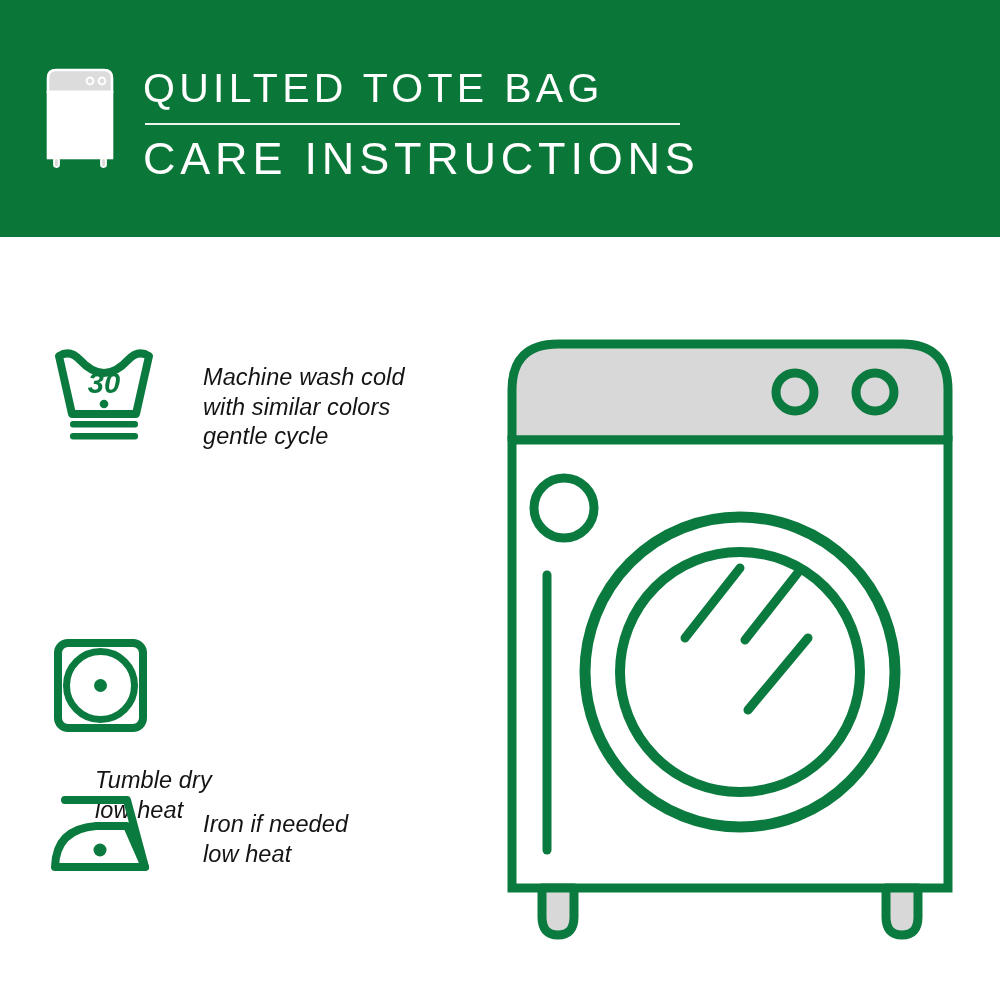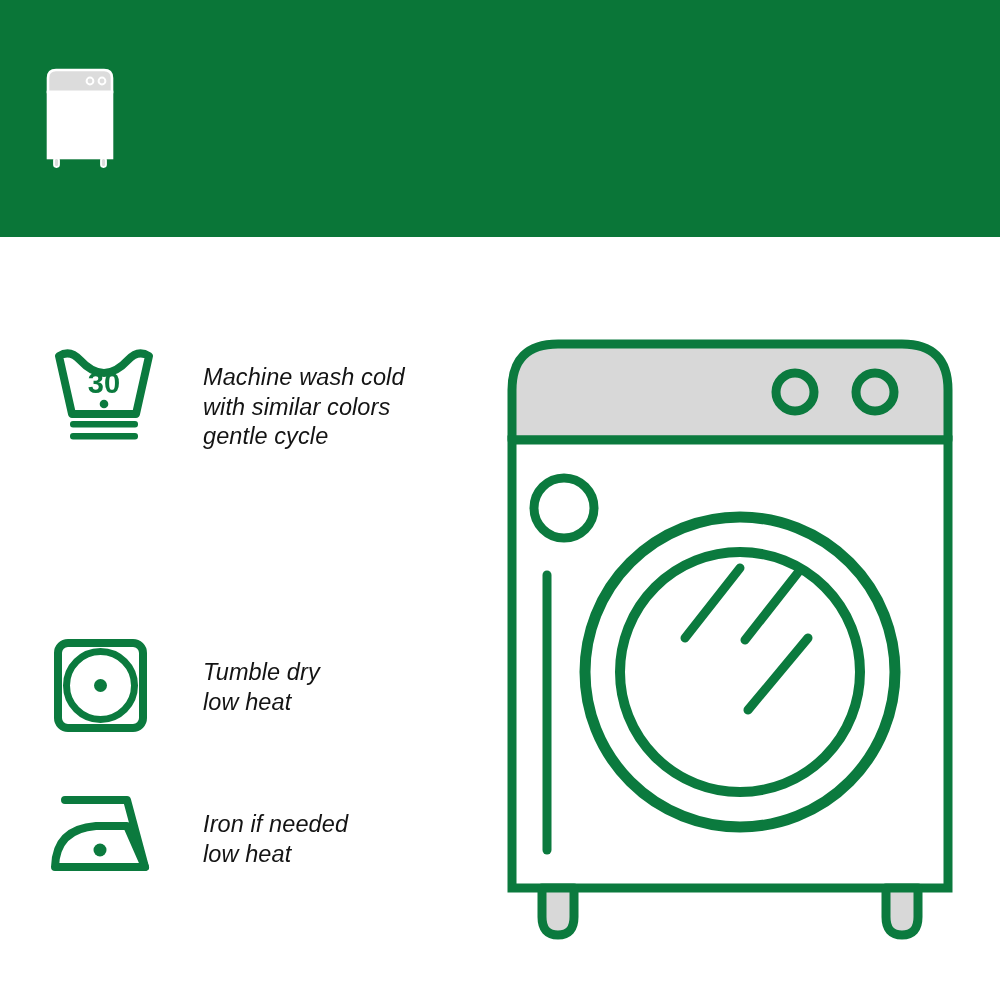--- a/index.html
+++ b/index.html
@@ -77,29 +77,30 @@
   }
   .care-row {
     position: absolute;
     left: 50px;
     width: 430px;
     display: flex;
     align-items: flex-start;
   }
   .care-row.r0 { top: 109px; }
   .care-row.r1 { top: 250px; }
-  .care-row.r2 { top: 398px; }
+  .care-row.r2 { top: 398px; flex-direction: column; }
   .care-row.r3 { top: 548px; }
 
   .care-symbol {
     width: 108px;
     flex: 0 0 108px;
     display: flex;
     align-items: flex-start;
     justify-content: flex-start;
+    font-style: italic;
   }
   .care-text {
     margin-left: 45px;
     color: #141414;
     font-family: "Liberation Sans", sans-serif;
     font-size: 23.5px;
     font-weight: 400;
     line-height: 29.5px;
     letter-spacing: 0.1px;
     white-space: pre-line;
@@ -141,20 +142,25 @@
         <circle cx="41" cy="59" r="22" fill="none" stroke="#ffffff" stroke-width="2.4"></circle>
         <circle cx="41" cy="59" r="16" fill="none" stroke="#ffffff" stroke-width="2.2"></circle>
         <line x1="34" y1="66" x2="43" y2="52" stroke="#ffffff" stroke-width="2" stroke-linecap="round"></line>
         <line x1="41" y1="68" x2="50" y2="54" stroke="#ffffff" stroke-width="2" stroke-linecap="round"></line>
 
         <rect x="10" y="92" width="5" height="9" rx="2.4" fill="#dcdcdc" stroke="#ffffff" stroke-width="1.8"></rect>
         <rect x="57" y="92" width="5" height="9" rx="2.4" fill="#dcdcdc" stroke="#ffffff" stroke-width="1.8"></rect>
       </svg>
     </div>
 
+    <div class="header-text">
+      <div class="title-line1">QUILTED TOTE BAG</div>
+      <div class="title-divider"></div>
+      <div class="title-line2">CARE INSTRUCTIONS</div>
+    </div>
   </div>
 
   <div class="care-list">
 
     <div class="care-row r0">
       <div class="care-symbol">
         <svg width="108" height="100" viewBox="0 0 108 100" xmlns="http://www.w3.org/2000/svg">
 
           <path d="M9 10 Q20 3 30 14 Q42 27 54 27 Q66 27 78 14 Q88 3 99 10 L86 68 L22 68 Z" fill="none" stroke="#0b7a3e" stroke-width="8" stroke-linejoin="round" stroke-linecap="round"></path>
 

